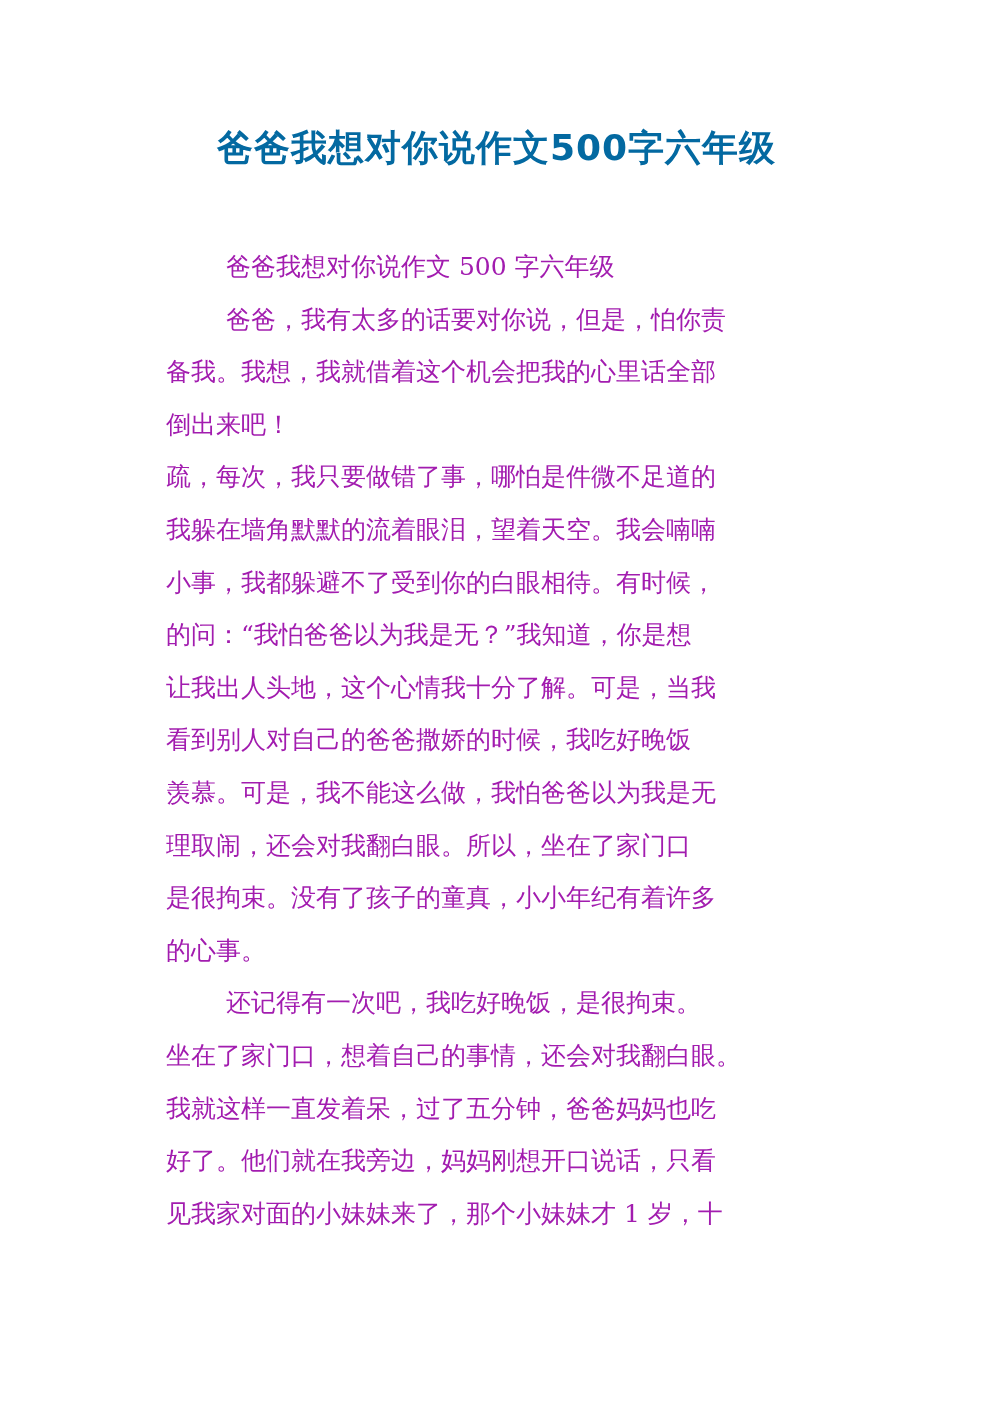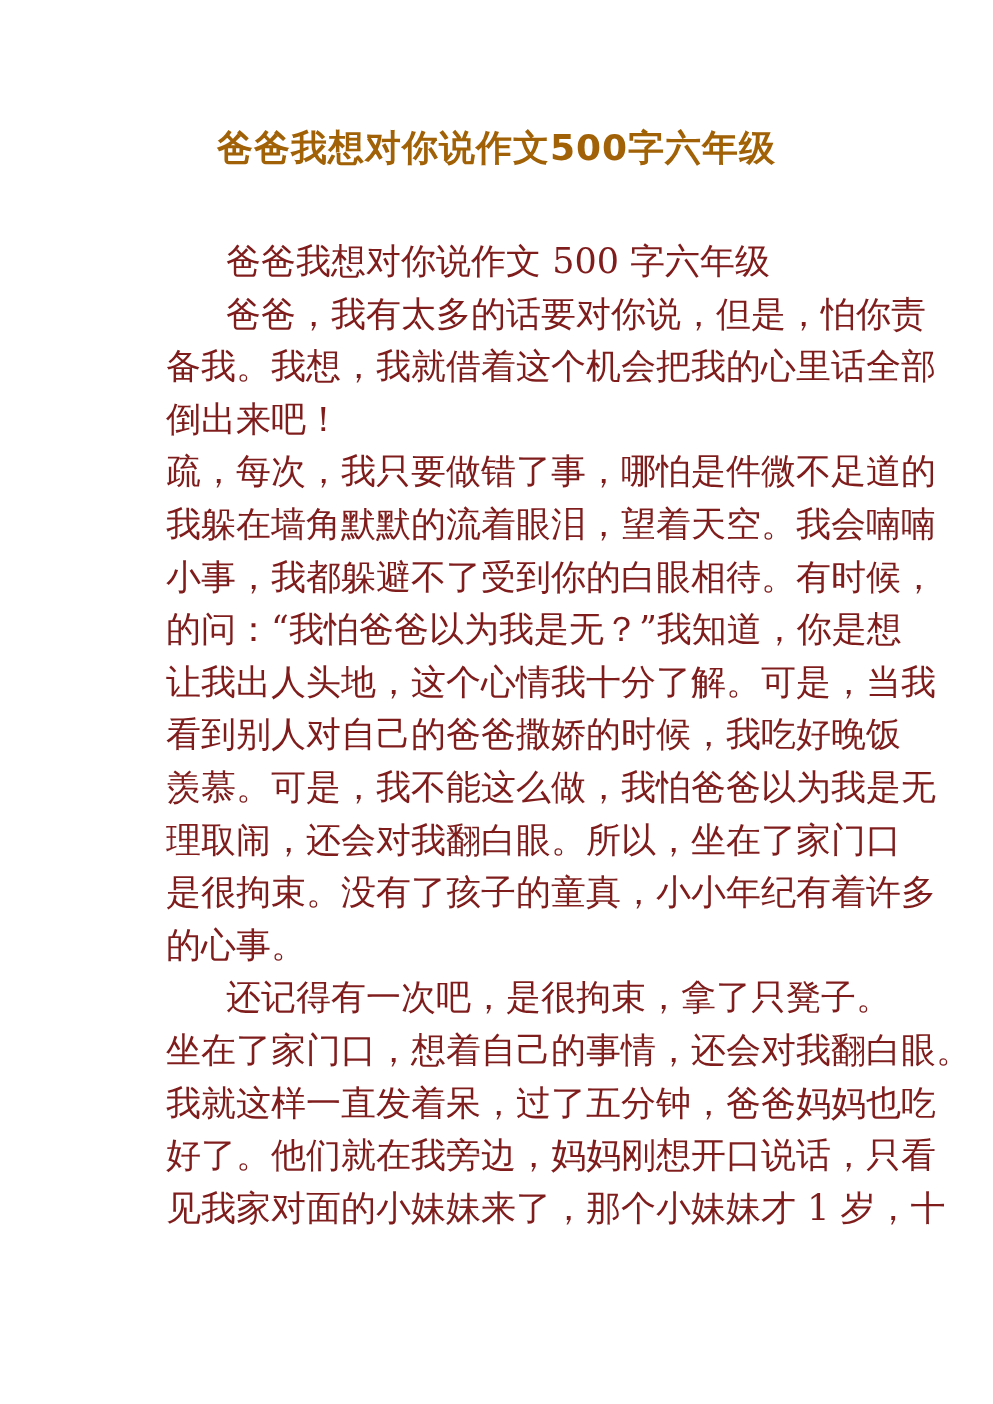--- a/index.html
+++ b/index.html
@@ -25,31 +25,31 @@
       position: absolute;
       left: 0;
       top: 118px;
       width: 993px;
       text-align: center;
       font-family: "DejaVu Sans", "Liberation Sans", sans-serif;
       font-weight: bold;
       font-size: 36px;
       line-height: 60px;
       letter-spacing: 1px;
-      color: #a16207;
+      color: #0369a1;
     }
     .body-text {
       position: absolute;
       left: 166px;
-      top: 235px;
+      top: 241px;
       width: 664px;
       font-family: "DejaVu Serif", "Liberation Serif", serif;
-      font-size: 35px;
+      font-size: 25px;
       line-height: 52.6px;
-      color: #7f1d1d;
+      color: #a21caf;
     }
     .line {
       display: block;
       white-space: nowrap;
       height: 52.6px;
     }
     .indent {
       padding-left: 60px;
     }
   </style>
@@ -67,19 +67,19 @@
     <span class="line">疏，每次，我只要做错了事，哪怕是件微不足道的</span>
     <span class="line">我躲在墙角默默的流着眼泪，望着天空。我会喃喃</span>
     <span class="line">小事，我都躲避不了受到你的白眼相待。有时候，</span>
     <span class="line">的问：“我怕爸爸以为我是无？”我知道，你是想</span>
     <span class="line">让我出人头地，这个心情我十分了解。可是，当我</span>
     <span class="line">看到别人对自己的爸爸撒娇的时候，我吃好晚饭</span>
     <span class="line">羡慕。可是，我不能这么做，我怕爸爸以为我是无</span>
     <span class="line">理取闹，还会对我翻白眼。所以，坐在了家门口</span>
     <span class="line">是很拘束。没有了孩子的童真，小小年纪有着许多</span>
     <span class="line">的心事。</span>
-    <span class="line indent">还记得有一次吧，是很拘束，拿了只凳子。</span>
+    <span class="line indent">还记得有一次吧，我吃好晚饭，是很拘束。</span>
     <span class="line">坐在了家门口，想着自己的事情，还会对我翻白眼。</span>
     <span class="line">我就这样一直发着呆，过了五分钟，爸爸妈妈也吃</span>
     <span class="line">好了。他们就在我旁边，妈妈刚想开口说话，只看</span>
     <span class="line">见我家对面的小妹妹来了，那个小妹妹才 1 岁，十</span>
   </div>
 </div>
 
 </body></html>

